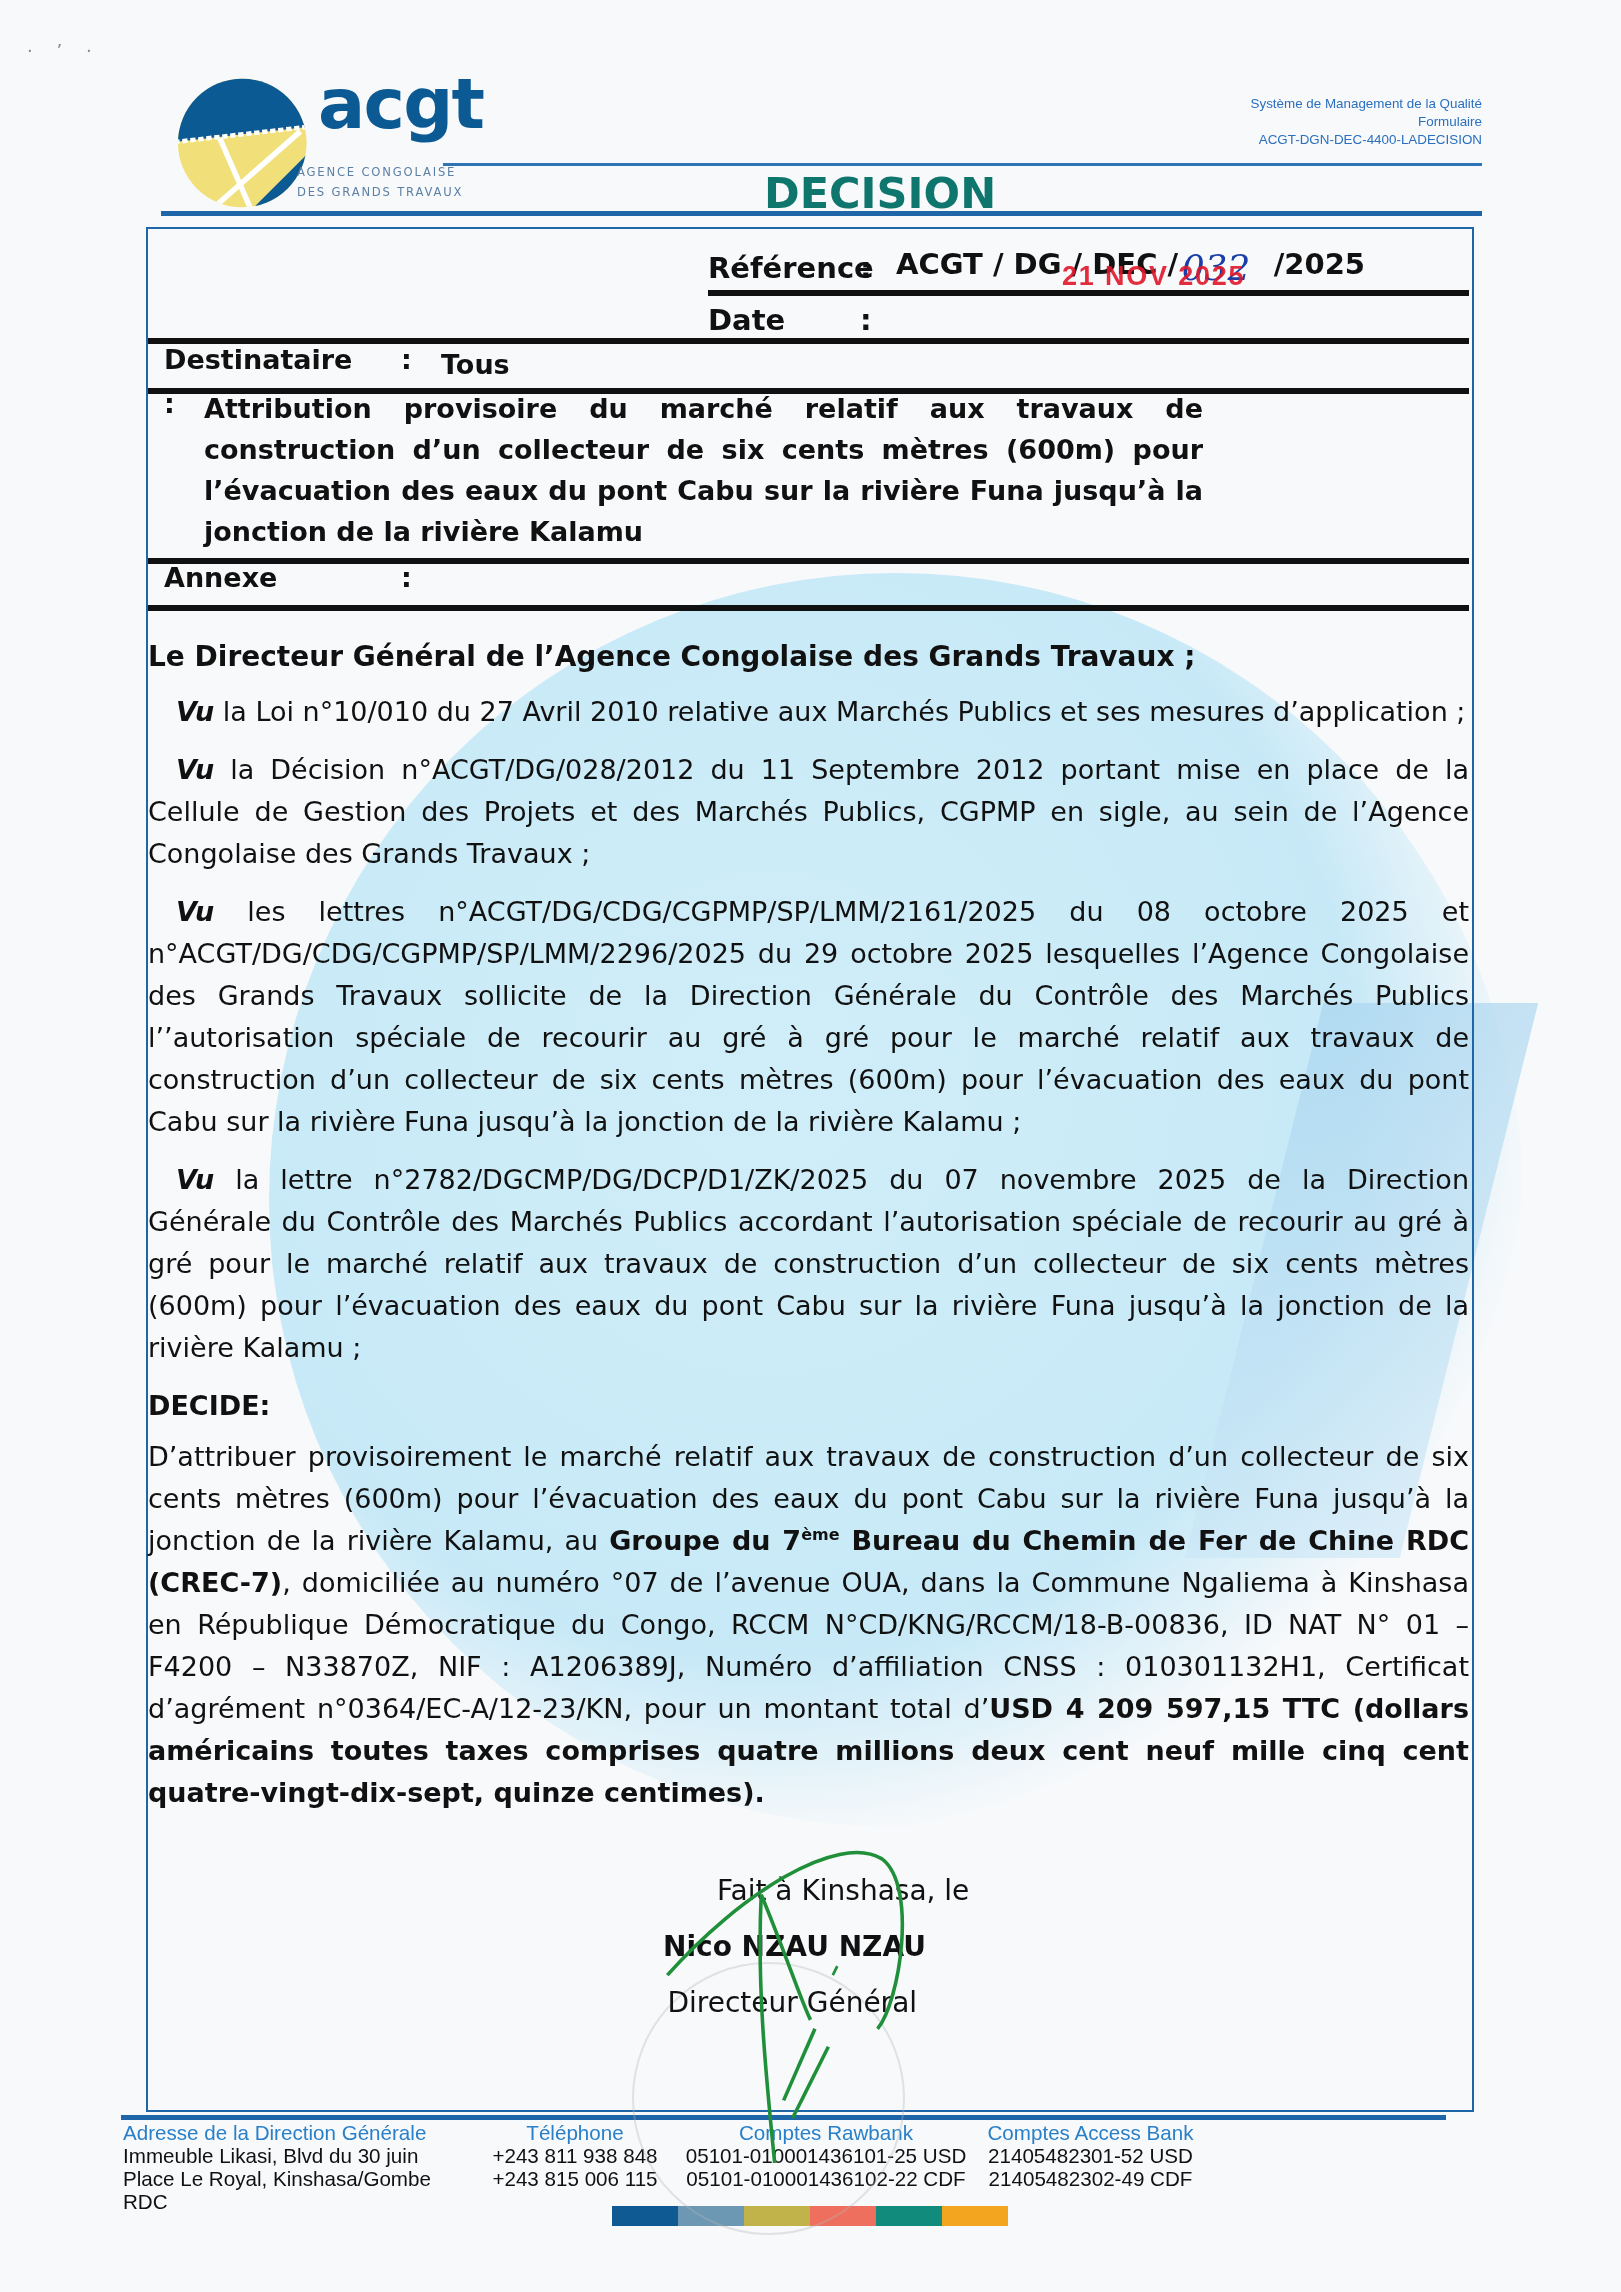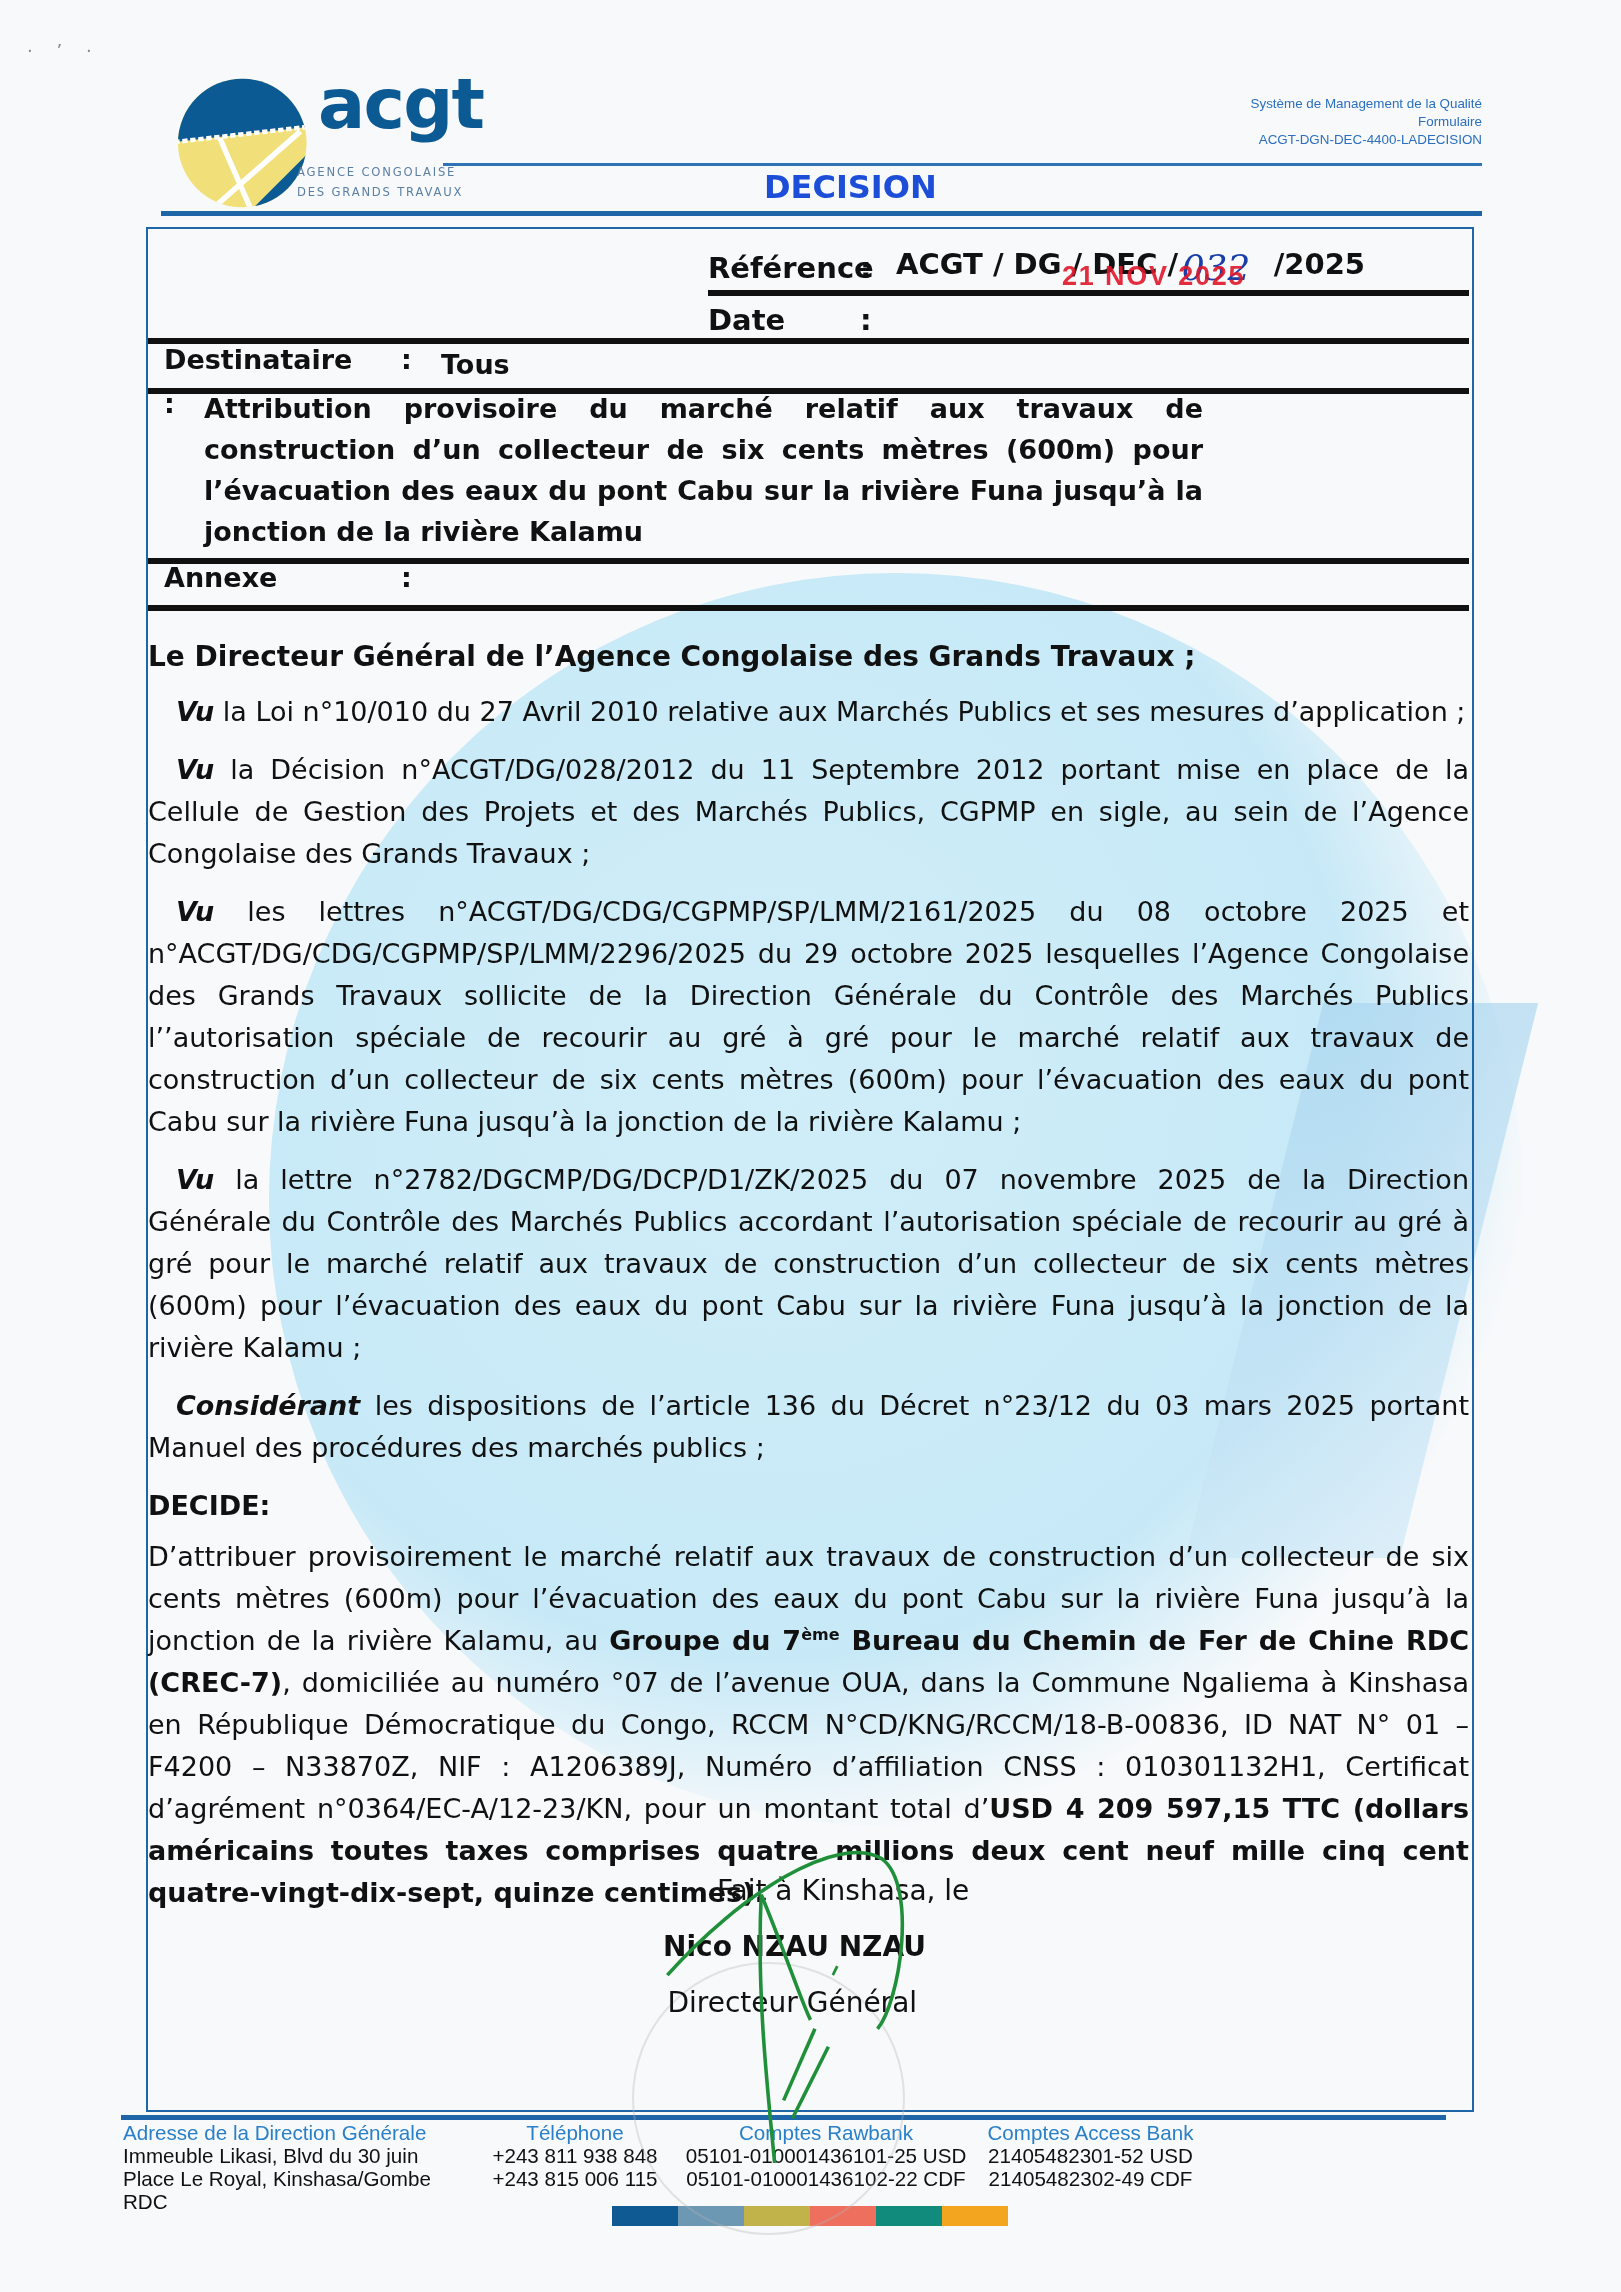--- a/index.html
+++ b/index.html
@@ -22,21 +22,21 @@
     transform:skewX(-14deg); opacity:0.7; z-index:0;
   }
   .corner-marks { position:absolute; left:27px; top:40px; font-size:18px; color:#888; letter-spacing:9px; }
 
   
   .logo { position:absolute; left:166px; top:76px; width:157px; height:134px; }
   .logo-word { position:absolute; left:318px; top:63px; font-family:"DejaVu Sans", sans-serif; font-weight:bold; font-size:70px; color:#0c5a94; letter-spacing:-1.8px; }
   .logo-sub { position:absolute; left:297px; top:163px; font-size:11.6px; color:#5c7fa4; letter-spacing:1.8px; line-height:19.7px; }
   .header-line { position:absolute; left:443px; top:163px; width:1039px; height:2.7px; background:#2f75b5; }
   .qms { position:absolute; right:139px; top:95px; text-align:right; color:#2a6fc0; font-family:"Liberation Sans", sans-serif; font-size:13.4px; line-height:18px; }
-  .doc-title { position:absolute; left:764px; top:168px; font-weight:bold; font-size:32px; color:#1d4ed8; font-family:"DejaVu Sans", sans-serif; }
+  .doc-title { position:absolute; left:764px; top:168px; font-weight:bold; font-size:43px; color:#0f766e; font-family:"DejaVu Sans", sans-serif; }
   .title-rule { position:absolute; left:161px; top:211px; width:1321px; height:4.5px; background:#1f66a8; }
 
   
   .frame {
     position:absolute; left:146px; top:227px; width:1324px; height:1881px;
     border:2.7px solid #1f66a8; z-index:2;
   }
   .ref-block { position:absolute; left:560px; top:16px; width:761px; font-weight:bold; font-size:29px; }
   .ref-row { height:45px; display:flex; align-items:center; position:relative; }
   .ref-label { width:152px; }
@@ -150,21 +150,20 @@
     <span class="meta-value"></span>
   </div>
   <div class="rule" style="top:376px"></div>
 
   <div class="body">
     <div class="lead">Le Directeur Général de l’Agence Congolaise des Grands Travaux ;</div>
     <p class="para"><b class="vu">Vu</b> <span>la Loi n°10/010 du 27 Avril 2010 relative aux Marchés Publics et ses mesures d’application ;</span></p>
     <p class="para"><b class="vu">Vu</b> <span>la Décision n°ACGT/DG/028/2012 du 11 Septembre 2012 portant mise en place de la Cellule de Gestion des Projets et des Marchés Publics, CGPMP en sigle, au sein de l’Agence Congolaise des Grands Travaux ;</span></p>
     <p class="para"><b class="vu">Vu</b> <span>les lettres n°ACGT/DG/CDG/CGPMP/SP/LMM/2161/2025 du 08 octobre 2025 et n°ACGT/DG/CDG/CGPMP/SP/LMM/2296/2025 du 29 octobre 2025 lesquelles l’Agence Congolaise des Grands Travaux sollicite de la Direction Générale du Contrôle des Marchés Publics l’’autorisation spéciale de recourir au gré à gré pour le marché relatif aux travaux de construction d’un collecteur de six cents mètres (600m) pour l’évacuation des eaux du pont Cabu sur la rivière Funa jusqu’à la jonction de la rivière Kalamu ;</span></p>
     <p class="para"><b class="vu">Vu</b> <span>la lettre n°2782/DGCMP/DG/DCP/D1/ZK/2025 du 07 novembre 2025 de la Direction Générale du Contrôle des Marchés Publics accordant l’autorisation spéciale de recourir au gré à gré pour le marché relatif aux travaux de construction d’un collecteur de six cents mètres (600m) pour l’évacuation des eaux du pont Cabu sur la rivière Funa jusqu’à la jonction de la rivière Kalamu ;</span></p>
-    <p class="para"><b class="vu">Considérant</b> <span>les dispositions de l’article 136 du Décret n°23/12 du 03 mars 2025 portant Manuel des procédures des marchés publics ;</span></p>
     <div class="decide">DECIDE:</div>
     <p class="para"><span>D’attribuer provisoirement le marché relatif aux travaux de construction d’un collecteur de six cents mètres (600m) pour l’évacuation des eaux du pont Cabu sur la rivière Funa jusqu’à la jonction de la rivière Kalamu, au </span><b><span>Groupe du 7</span><sup>ème</sup><span> Bureau du Chemin de Fer de Chine RDC (CREC-7)</span></b><span>, domiciliée au numéro °07 de l’avenue OUA, dans la Commune Ngaliema à Kinshasa en République Démocratique du Congo, RCCM N°CD/KNG/RCCM/18-B-00836, ID NAT N° 01 – F4200 – N33870Z, NIF : A1206389J, Numéro d’affiliation CNSS : 010301132H1, Certificat d’agrément n°0364/EC-A/12-23/KN, pour un montant total d’</span><b>USD 4 209 597,15 TTC (dollars américains toutes taxes comprises quatre millions deux cent neuf mille cinq cent quatre-vingt-dix-sept, quinze centimes).</b></p>
   </div>
 
   <div class="seal"></div>
   <div class="sign">
     <div style="padding-left:54px">Fait à Kinshasa, le</div>
     <div class="name">Nico NZAU NZAU</div>
     <div style="padding-left:4.5px">Directeur Général</div>
   </div>

